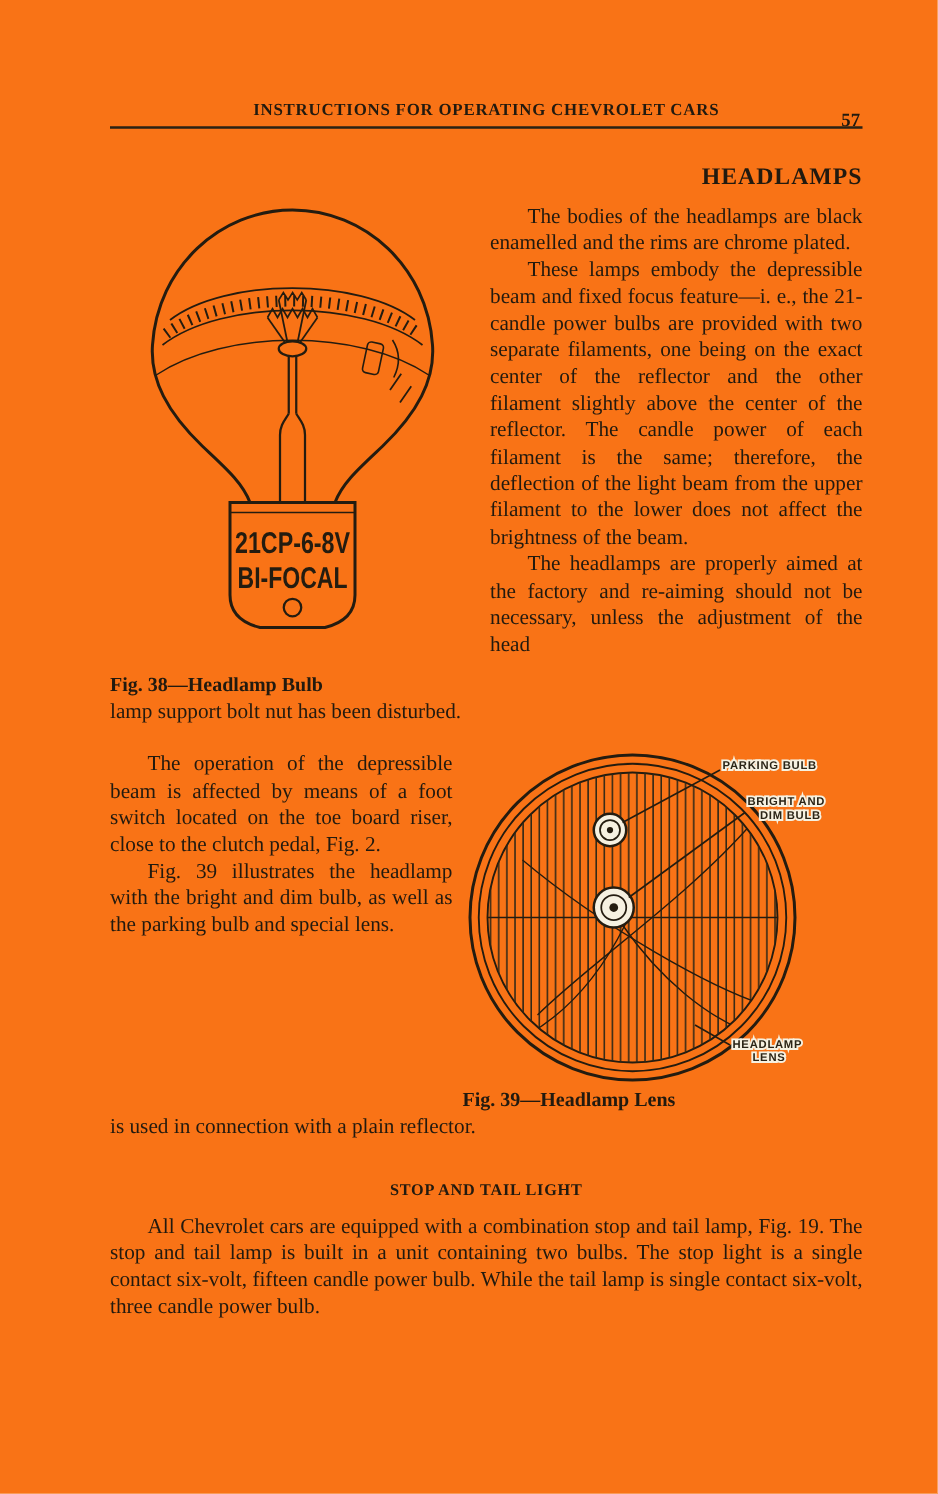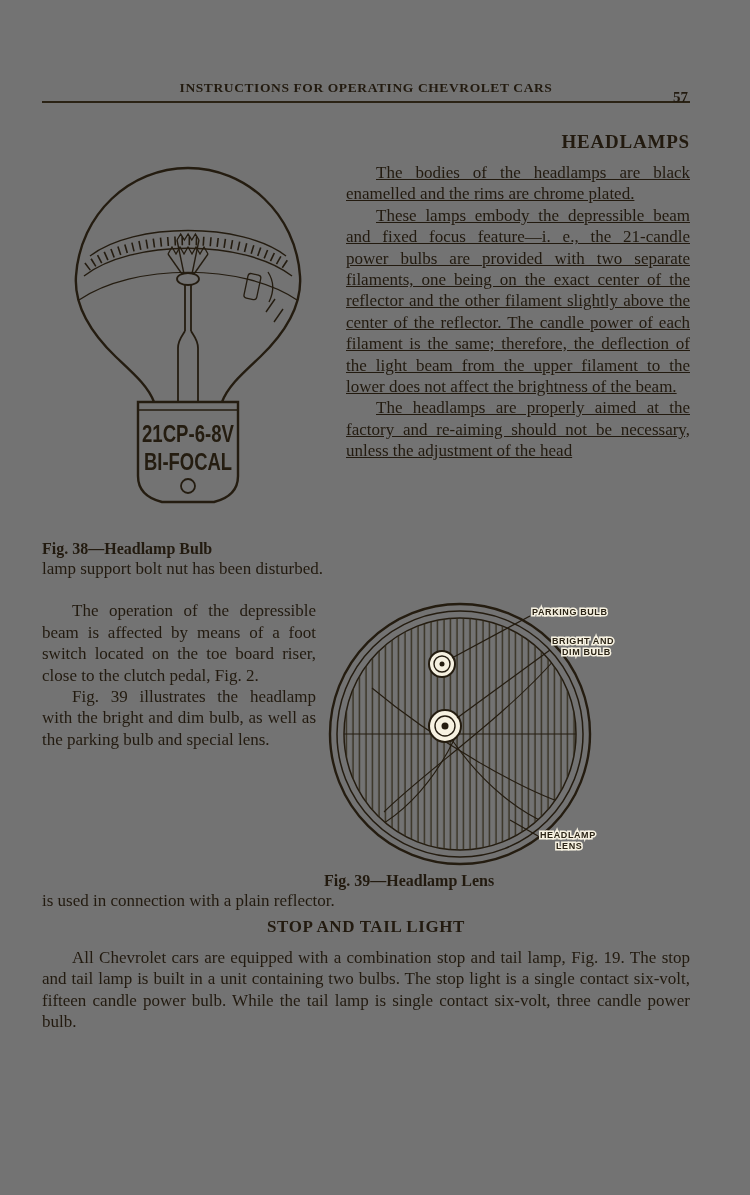--- a/index.html
+++ b/index.html
@@ -1,42 +1,42 @@
 <!DOCTYPE html>
 <html><head>
 <meta charset="utf-8">
 <style>
   * { margin:0; padding:0; box-sizing:border-box; }
   html,body { width:750px; height:1195px; }
   body { background:#f6f1e1; }
   .page {
     width:750px; height:1195px; overflow:hidden;
-    background:#737373;
-    padding:80px 60px 0 42px;
+    background:#f97316;
+    padding:80px 60px 0 88px;
     font-family:"Liberation Serif", serif;
     color:#221a0f;
   }
   .header-row {
     position:relative; text-align:center;
     font-weight:bold; font-size:13.5px; letter-spacing:0.6px;
     padding-bottom:5px; border-bottom:2.5px solid #2a2214;
   }
   .page-number { position:absolute; right:2px; top:-3px; font-size:15px; letter-spacing:0;margin-top:12px; }
   .main-title { text-align:right; font-size:19px; font-weight:bold; letter-spacing:0.8px; margin:28px 0 7px; }
   p.body { font-size:17px; line-height:21.4px; text-align:justify; color:#221a0f; }
   p.indent { text-indent:30px; }
   .bridge { text-indent:0; }
   .row-top { display:flex; }
   .fig38-wrap { width:296px; flex:none; padding-top:2px; }
-  .col-right { flex:1; padding-left:8px; padding-top:2px;text-decoration:underline; }
+  .col-right { flex:1; padding-left:8px; padding-top:2px; }
   figcaption { font-weight:bold; font-size:16px; margin-top:4px; }
   .row-mid { display:flex; margin-top:17px; }
   .col-left { width:274px; flex:none; padding-top:4px; }
   .fig39-wrap { flex:1; padding-left:8px; padding-top:4px; }
-  .section-title2 { text-align:center; font-size:17px; font-weight:bold; letter-spacing:0.6px; margin:5px 0 10px; }
+  .section-title2 { text-align:center; font-size:13px; font-weight:bold; letter-spacing:0.6px; margin:32px 0 10px; }
   svg { display:block; }
   svg text.bulb-label { font-family:"Liberation Sans", sans-serif; font-weight:bold; fill:#241c10; }
   svg text.lens-label {
     font-family:"Liberation Sans", sans-serif; font-weight:bold; font-size:9px;
     letter-spacing:0.6px; fill:#2b2416;
     paint-order:stroke; stroke:#f6f1e1; stroke-width:3px;
   }
 </style>
 </head>
 <body>

